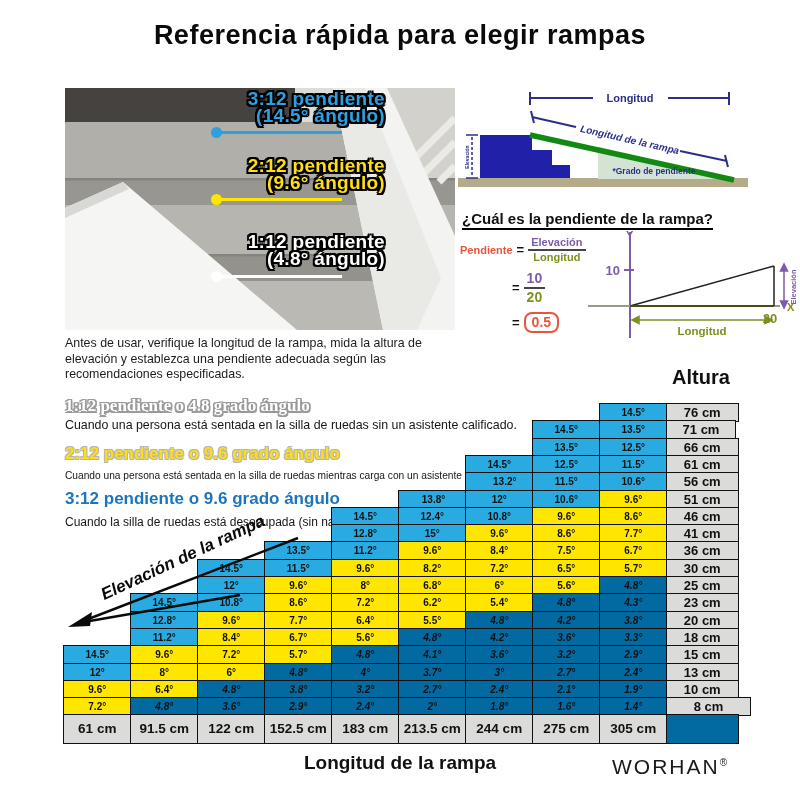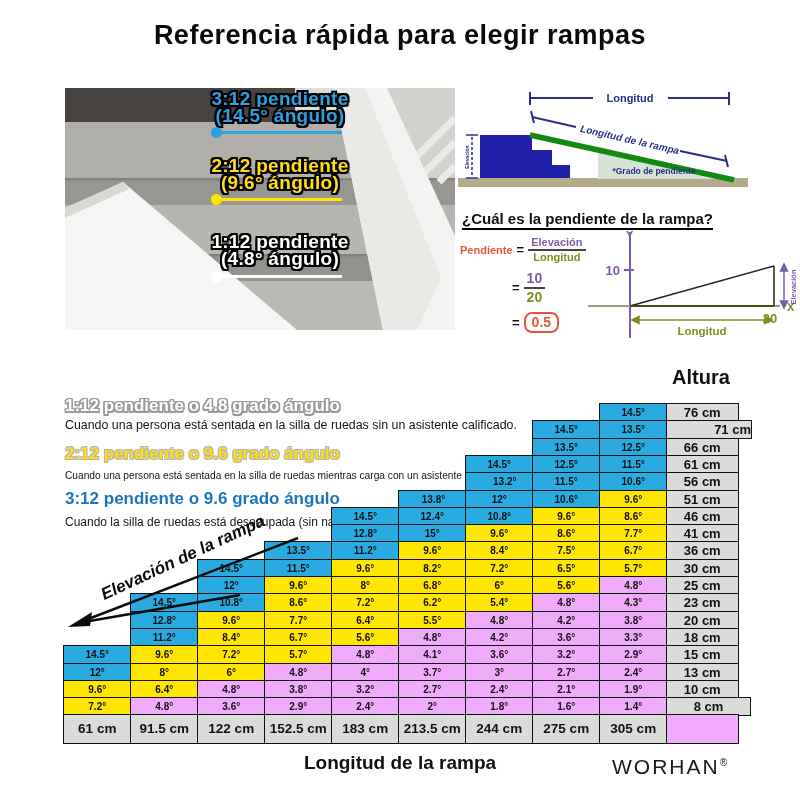--- a/index.html
+++ b/index.html
@@ -5,21 +5,21 @@
   html,body{margin:0;padding:0;background:#fff;}
   body{font-family:"Liberation Sans",sans-serif;color:#111;}
   #canvas{position:relative;width:800px;height:800px;background:#fff;overflow:hidden;margin:0 auto;}
   .abs{position:absolute;}
 
   
   #title{top:20px;left:0;width:800px;text-align:center;font-size:27px;font-weight:800;letter-spacing:.5px;color:#0a0a0a;}
 
   
   #photo{left:65px;top:88px;width:390px;height:242px;overflow:hidden;}
-  .pl{position:absolute;left:110px;width:210px;text-align:center;font-size:19px;line-height:17px;font-weight:800;letter-spacing:.3px;}
+  .pl{position:absolute;left:110px;width:210px;text-align:right;font-size:19px;line-height:17px;font-weight:800;letter-spacing:.3px;}
   .ol-black{text-shadow:-2px -2px 0 #000,2px -2px 0 #000,-2px 2px 0 #000,2px 2px 0 #000,0 -2px 0 #000,0 2px 0 #000,-2px 0 0 #000,2px 0 0 #000;}
   .pl-blue{color:#2E9FDF;}
   .pl-yellow{color:#FFDE17;}
   .pl-white{color:#ffffff;}
   .ind-line{position:absolute;left:153px;width:124px;height:3px;}
   .ind-dot{position:absolute;left:146px;width:11px;height:11px;border-radius:50%;}
   .bg-blue{background:#2E9FDF;}.bg-yellow{background:#FFE600;}.bg-white{background:#ffffff;}
 
   
   #intro{left:65px;top:336px;width:402px;font-size:12.4px;line-height:1.25;color:#1c1c1c;}
@@ -37,36 +37,36 @@
   .purple{color:#7C5CA6;}
   .olive{color:#7F8F1F;}
   .f-small{font-size:11px;}
   .f-big{font-size:14px;}
   .indent{margin-left:48px;}
   .resbox{display:inline-block;border:2.5px solid #E8543C;border-radius:8px;color:#E8543C;font-weight:800;font-size:14px;padding:0 6px 1px 6px;}
 
   
   .lg-h{left:65px;font-size:17px;font-weight:800;white-space:nowrap;}
   .lg-p{left:65px;font-size:12.4px;color:#161616;white-space:nowrap;}
-  #lg-h1{top:396px;color:#fff;text-shadow:-1.5px -1.5px 0 #9a9a9a,1.5px -1.5px 0 #9a9a9a,-1.5px 1.5px 0 #9a9a9a,1.5px 1.5px 0 #9a9a9a,0 -1.5px 0 #9a9a9a,0 1.5px 0 #9a9a9a,-1.5px 0 0 #9a9a9a,1.5px 0 0 #9a9a9a;}
+  #lg-h1{top:396px;color:#fff;text-shadow:-1.5px -1.5px 0 #9a9a9a,1.5px -1.5px 0 #9a9a9a,-1.5px 1.5px 0 #9a9a9a,1.5px 1.5px 0 #9a9a9a,0 -1.5px 0 #9a9a9a,0 1.5px 0 #9a9a9a,-1.5px 0 0 #9a9a9a,1.5px 0 0 #9a9a9a;font-family:Liberation Serif, serif;}
   #lg-p1{top:418px;}
   #lg-h2{top:444px;color:#FFDE17;text-shadow:-1px -1px 0 #b5b5b5,1px -1px 0 #b5b5b5,-1px 1px 0 #b5b5b5,1px 1px 0 #b5b5b5;}
   #lg-p2{top:470px;font-size:10.2px;}
   #lg-h3{top:489px;color:#1C75BC;}
   #lg-p3{top:515px;font-size:12px;}
 
   
   #altura-heading{left:663px;top:366px;width:76px;text-align:center;font-size:20px;font-weight:800;}
 
   
   #ramp-table{left:63px;top:403px;width:680px;height:345px;}
   .cell{position:absolute;border:1.5px solid #111;box-sizing:border-box;text-align:center;font-weight:bold;font-size:10px;white-space:nowrap;overflow:hidden;}
   .cb{background:#29ABE2;}
   .cy{background:#FFE600;}
-  .cw{background:#f0abfc;}
+  .cw{background:#0369a1;font-style:italic;}
   .cg{background:#DBDBD9;font-size:13px;}
   .chead{font-size:13.5px;}
 
   
   #elev-label{left:58px;top:548px;width:250px;text-align:center;font-size:17px;font-weight:800;font-style:italic;transform:rotate(-25deg);color:#0a0a0a;}
   #elev-arrow{left:60px;top:520px;width:260px;height:125px;}
 
   
   #bottom-label{left:280px;top:752px;width:240px;text-align:center;font-size:19px;font-weight:800;}
   #brand{left:612px;top:755px;width:160px;font-size:21px;letter-spacing:2px;color:#1a1a1a;font-weight:400;}
@@ -203,36 +203,37 @@
       <text x="208" y="57" text-anchor="middle" font-size="7.5" font-weight="bold" fill="#7C5CA6" transform="rotate(-90 208 57)">Elevación</text>
       <g stroke="#7F8F1F" stroke-width="1.5" fill="#7F8F1F">
         <line x1="50" y1="90" x2="178" y2="90"></line>
         <polygon points="44,90 51,86.5 51,93.5"></polygon>
         <polygon points="184,90 177,86.5 177,93.5"></polygon>
       </g>
       <text x="114" y="105" text-anchor="middle" font-size="11.5" font-weight="bold" fill="#7F8F1F">Longitud</text>
     </svg>
   </div>
 
+  <div id="intro" class="abs">Antes de usar, verifique la longitud de la rampa, mida la altura de elevación y establezca una pendiente adecuada según las recomendaciones especificadas.</div>
 
   <div id="lg-h1" class="abs lg-h">1:12 pendiente o 4.8 grado ángulo</div>
   <div id="lg-p1" class="abs lg-p">Cuando una persona está sentada en la silla de ruedas sin un asistente calificado.</div>
   <div id="lg-h2" class="abs lg-h">2:12 pendiente o 9.6 grado ángulo</div>
   <div id="lg-p2" class="abs lg-p">Cuando una persona está sentada en la silla de ruedas mientras carga con un asistente calificado.</div>
   <div id="lg-h3" class="abs lg-h">3:12 pendiente o 9.6 grado ángulo</div>
   <div id="lg-p3" class="abs lg-p">Cuando la silla de ruedas está desocupada (sin nadie sentado).</div>
 
   <div id="altura-heading" class="abs">Altura</div>
 
   <div id="ramp-table" class="abs">
       <div class="cell cb" style="left: 536px; top: 0px; width: 68.5px; height: 18.8px; line-height: 17.8px;">14.5°</div>
       <div class="cell cg" style="left: 603px; top: 0px; width: 72.5px; height: 18.8px; line-height: 17.8px;">76 cm</div>
       <div class="cell cb" style="left: 469px; top: 17.3px; width: 68.5px; height: 18.8px; line-height: 17.8px;">14.5°</div>
       <div class="cell cb" style="left: 536px; top: 17.3px; width: 68.5px; height: 18.8px; line-height: 17.8px;">13.5°</div>
-      <div class="cell cg" style="left: 603px; top: 17.3px; width: 86px; height: 18.8px; line-height: 17.8px; text-align: right;">71 cm</div>
+      <div class="cell cg" style="left: 603px; top: 17.3px; width: 70px; height: 18.8px; line-height: 17.8px;">71 cm</div>
       <div class="cell cb" style="left: 469px; top: 34.6px; width: 68.5px; height: 18.8px; line-height: 17.8px;">13.5°</div>
       <div class="cell cb" style="left: 536px; top: 34.6px; width: 68.5px; height: 18.8px; line-height: 17.8px;">12.5°</div>
       <div class="cell cg" style="left: 603px; top: 34.6px; width: 72.5px; height: 18.8px; line-height: 17.8px;">66 cm</div>
       <div class="cell cb" style="left: 402px; top: 51.9px; width: 68.5px; height: 18.8px; line-height: 17.8px;">14.5°</div>
       <div class="cell cb" style="left: 469px; top: 51.9px; width: 68.5px; height: 18.8px; line-height: 17.8px;">12.5°</div>
       <div class="cell cb" style="left: 536px; top: 51.9px; width: 68.5px; height: 18.8px; line-height: 17.8px;">11.5°</div>
       <div class="cell cg" style="left: 603px; top: 51.9px; width: 72.5px; height: 18.8px; line-height: 17.8px;">61 cm</div>
       <div class="cell cb" style="left: 402px; top: 69.2px; width: 68.5px; height: 33px; line-height: 17.8px; padding-left: 11px;">13.2°</div>
       <div class="cell cb" style="left: 469px; top: 69.2px; width: 68.5px; height: 18.8px; line-height: 17.8px;">11.5°</div>
       <div class="cell cb" style="left: 536px; top: 69.2px; width: 68.5px; height: 18.8px; line-height: 17.8px;">10.6°</div>

